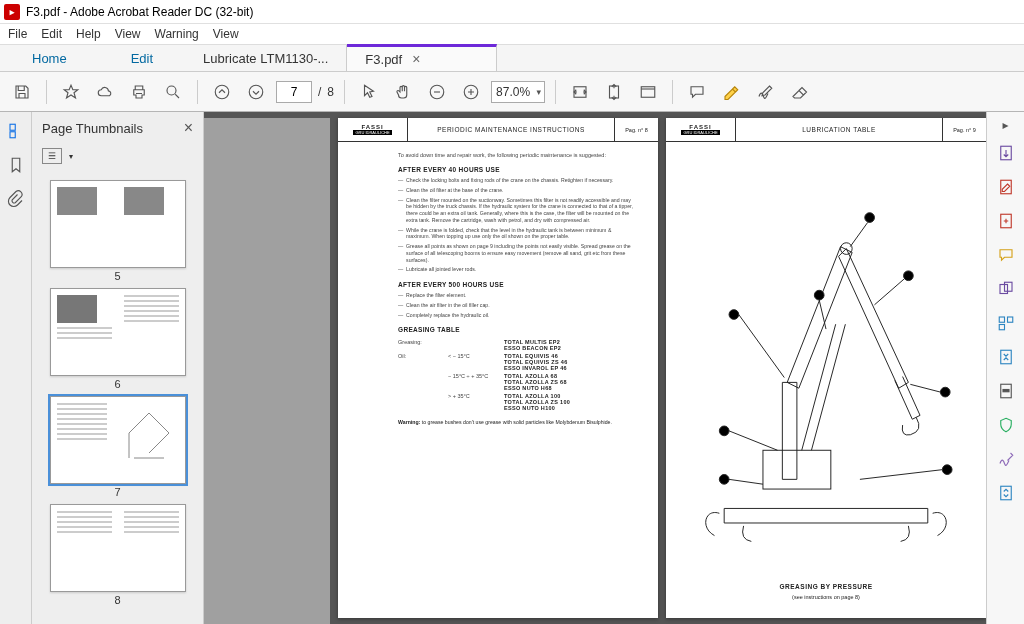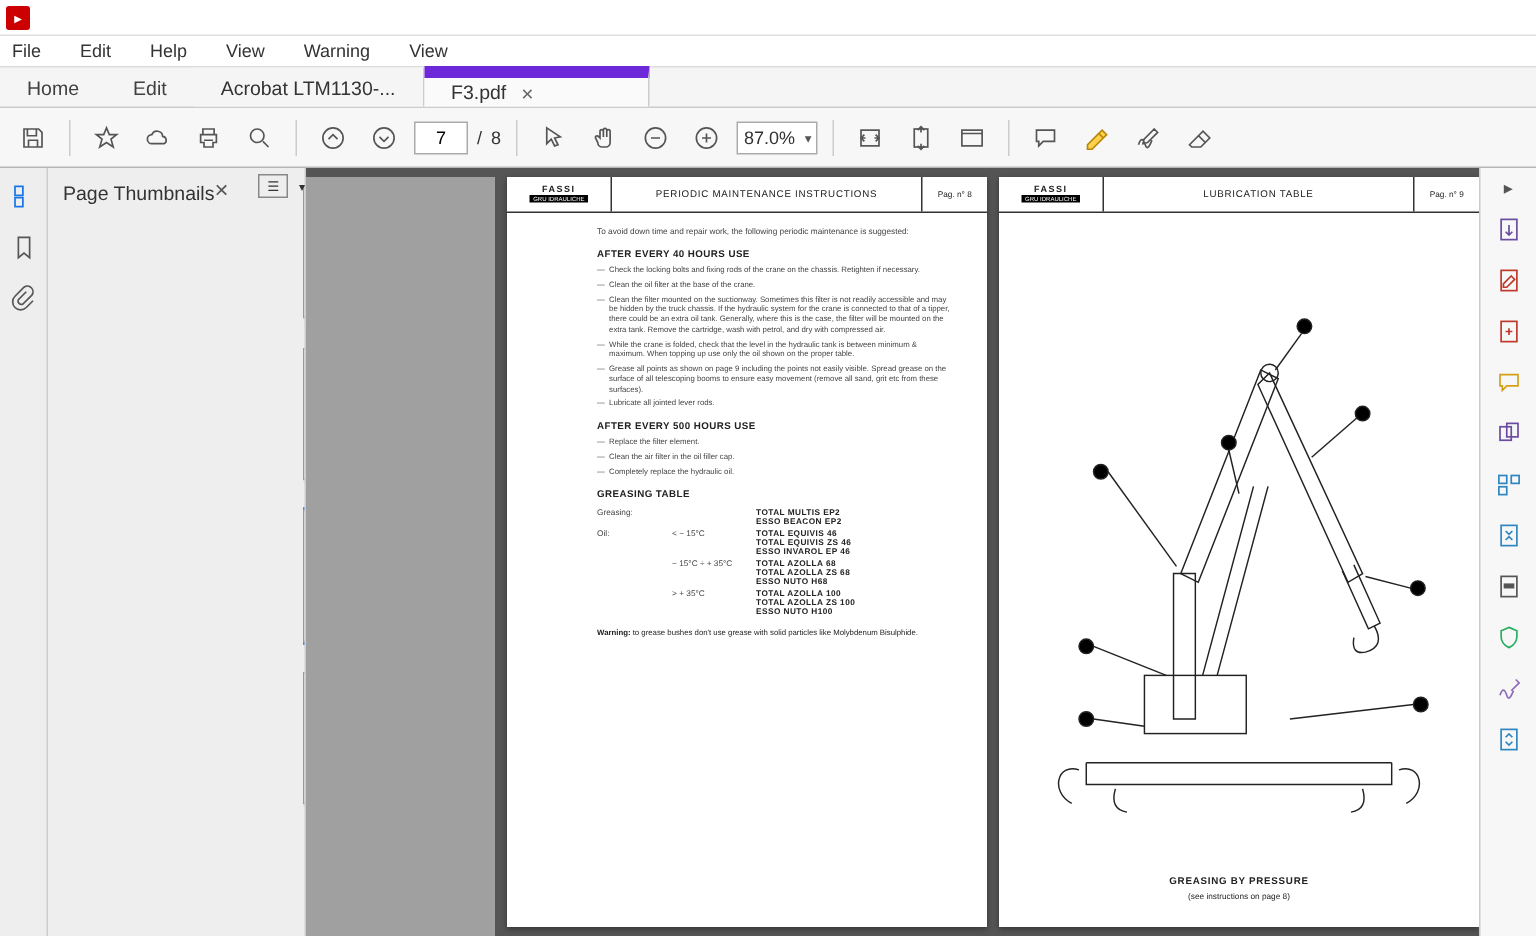--- a/index.html
+++ b/index.html
@@ -4,28 +4,28 @@
 <style>
 * { margin:0; padding:0; box-sizing:border-box; font-family:"Segoe UI", Arial, sans-serif; }
 body { width:1024px; height:624px; background:#fff; overflow:hidden; font-size:12px; color:#333; }
 
 
 .titlebar { height:24px; background:#fff; display:flex; align-items:center; padding:0 4px; border-bottom:1px solid #e0e0e0; }
 .titlebar .pdf-ico { width:16px; height:16px; background:#c00; border-radius:2px; margin-right:6px; display:flex; align-items:center; justify-content:center; color:#fff; font-size:9px; font-weight:bold; }
 .titlebar .title { font-size:12px; color:#000; }
 
 
-.menubar { height:20px; display:flex; align-items:center; padding:0 8px; gap:26px; font-size:12px; }
+.menubar { height:20px; display:flex; align-items:center; padding:0 8px; gap:14px; font-size:12px; }
 .menubar span { cursor:default; }
 
 
 .tabbar { height:28px; background:#f5f5f5; border-top:1px solid #ddd; border-bottom:1px solid #ccc; display:flex; align-items:stretch; font-size:13px; }
-.tabbar .htab { padding:0 18px; display:flex; align-items:center; color:#404040; }
+.tabbar .htab { padding:0 32px; display:flex; align-items:center; color:#0369a1; }
 .tabbar .doctab { padding:0 18px; display:flex; align-items:center; border-right:1px solid #ccc; gap:10px; min-width:150px; color:#333; background:#f5f5f5; }
-.tabbar .doctab.active { background:#fafafa; border-top:8px solid #6d28d9; margin-top:-1px; }
+.tabbar .doctab.active { background:#fafafa; border-top:3px solid #6d28d9; margin-top:-1px; }
 .tabbar .doctab .close { font-size:14px; color:#666; }
 
 
 .toolbar { height:40px; background:#f7f7f7; border-bottom:1px solid #b5b5b5; display:flex; align-items:center; padding:0 8px; gap:6px; }
 .tbtn { width:28px; height:28px; display:flex; align-items:center; justify-content:center; border-radius:2px; }
 .tsep { width:1px; height:24px; background:#ccc; margin:0 4px; }
 .tbtn svg { stroke:#555; fill:none; stroke-width:1.5; }
 .pagebox { width:36px; height:22px; border:1px solid #aaa; text-align:center; font-size:12px; background:#fff; }
 .zoomsel { height:22px; border:1px solid #aaa; font-size:12px; padding:0 14px 0 4px; background:#fff; display:flex; align-items:center; position:relative; }
 .zoomsel::after { content:"▾"; position:absolute; right:3px; font-size:9px; color:#555; }
@@ -34,21 +34,21 @@
 .workspace { display:flex; height:512px; }
 
 
 .leftrail { width:32px; background:#eee; border-right:1px solid #ccc; display:flex; flex-direction:column; align-items:center; padding-top:8px; gap:12px; }
 .leftrail .railbtn { width:22px; height:22px; display:flex; align-items:center; justify-content:center; }
 .leftrail .railbtn.active { color:#1473e6; }
 .leftrail svg { stroke:#555; fill:none; stroke-width:1.5; }
 .leftrail .railbtn.active svg { stroke:#1473e6; }
 
 
-.thumbpanel { width:172px; background:#eee; border-right:1px solid #ccc; display:flex; flex-direction:row; }
+.thumbpanel { width:172px; background:#eee; border-right:1px solid #ccc; display:flex; flex-direction:column; }
 .thumbpanel .thead { height:32px; display:flex; align-items:center; padding:0 10px; font-size:13px; color:#333; justify-content:space-between; }
 .thumbpanel .thead .close { font-size:16px; color:#555; }
 .thumbpanel .topt { height:24px; padding:0 10px; display:flex; align-items:center; }
 .thumbpanel .topt .optico { width:20px; height:16px; border:1px solid #888; display:flex; align-items:center; justify-content:center; font-size:9px; position:relative; }
 .thumbpanel .topt .optico::after { content:"▾"; position:absolute; right:-12px; font-size:8px; }
 .thumbs { flex:1; overflow:hidden; padding:6px 0; }
 .thumb { margin:6px auto 2px; width:136px; display:flex; flex-direction:column; align-items:center; }
 .thumb .page { width:136px; height:88px; background:#fff; border:1px solid #999; box-shadow:0 1px 2px rgba(0,0,0,0.15); display:flex; }
 .thumb.sel .page { outline:2px solid #4a90d9; }
 .thumb .num { font-size:11px; color:#333; margin-top:2px; }
@@ -90,36 +90,37 @@
 .rightrail { width:38px; background:#f7f7f7; border-left:1px solid #ccc; display:flex; flex-direction:column; align-items:center; padding-top:6px; gap:8px; }
 .rightrail .rbtn { width:26px; height:26px; display:flex; align-items:center; justify-content:center; }
 .rightrail svg { width:18px; height:18px; }
 .rightrail .arrow { font-size:12px; color:#555; }
 </style>
 </head>
 <body>
 
 <div class="titlebar">
   <div class="pdf-ico">▸</div>
+  <div class="title">F3.pdf - Adobe Acrobat Reader DC (32-bit)</div>
 </div>
 
 <div class="menubar">
   <span>File</span>
   <span>Edit</span>
   <span>Help</span>
   <span>View</span>
   <span>Warning</span>
   <span>View</span>
 </div>
 
 <div class="tabbar">
   <div class="htab">Home</div>
   <div class="htab">Edit</div>
   <div class="doctab">
-    <span>Acrobat LTM1130-...</span>
+    <span>Lubricate LTM1130-...</span>
   </div>
   <div class="doctab active">
     <span>F3.pdf</span>
     <span class="close">×</span>
   </div>
 </div>
 
 <div class="toolbar">
   <div class="tbtn">
       <svg width="18" height="18" viewBox="0 0 24 24">

